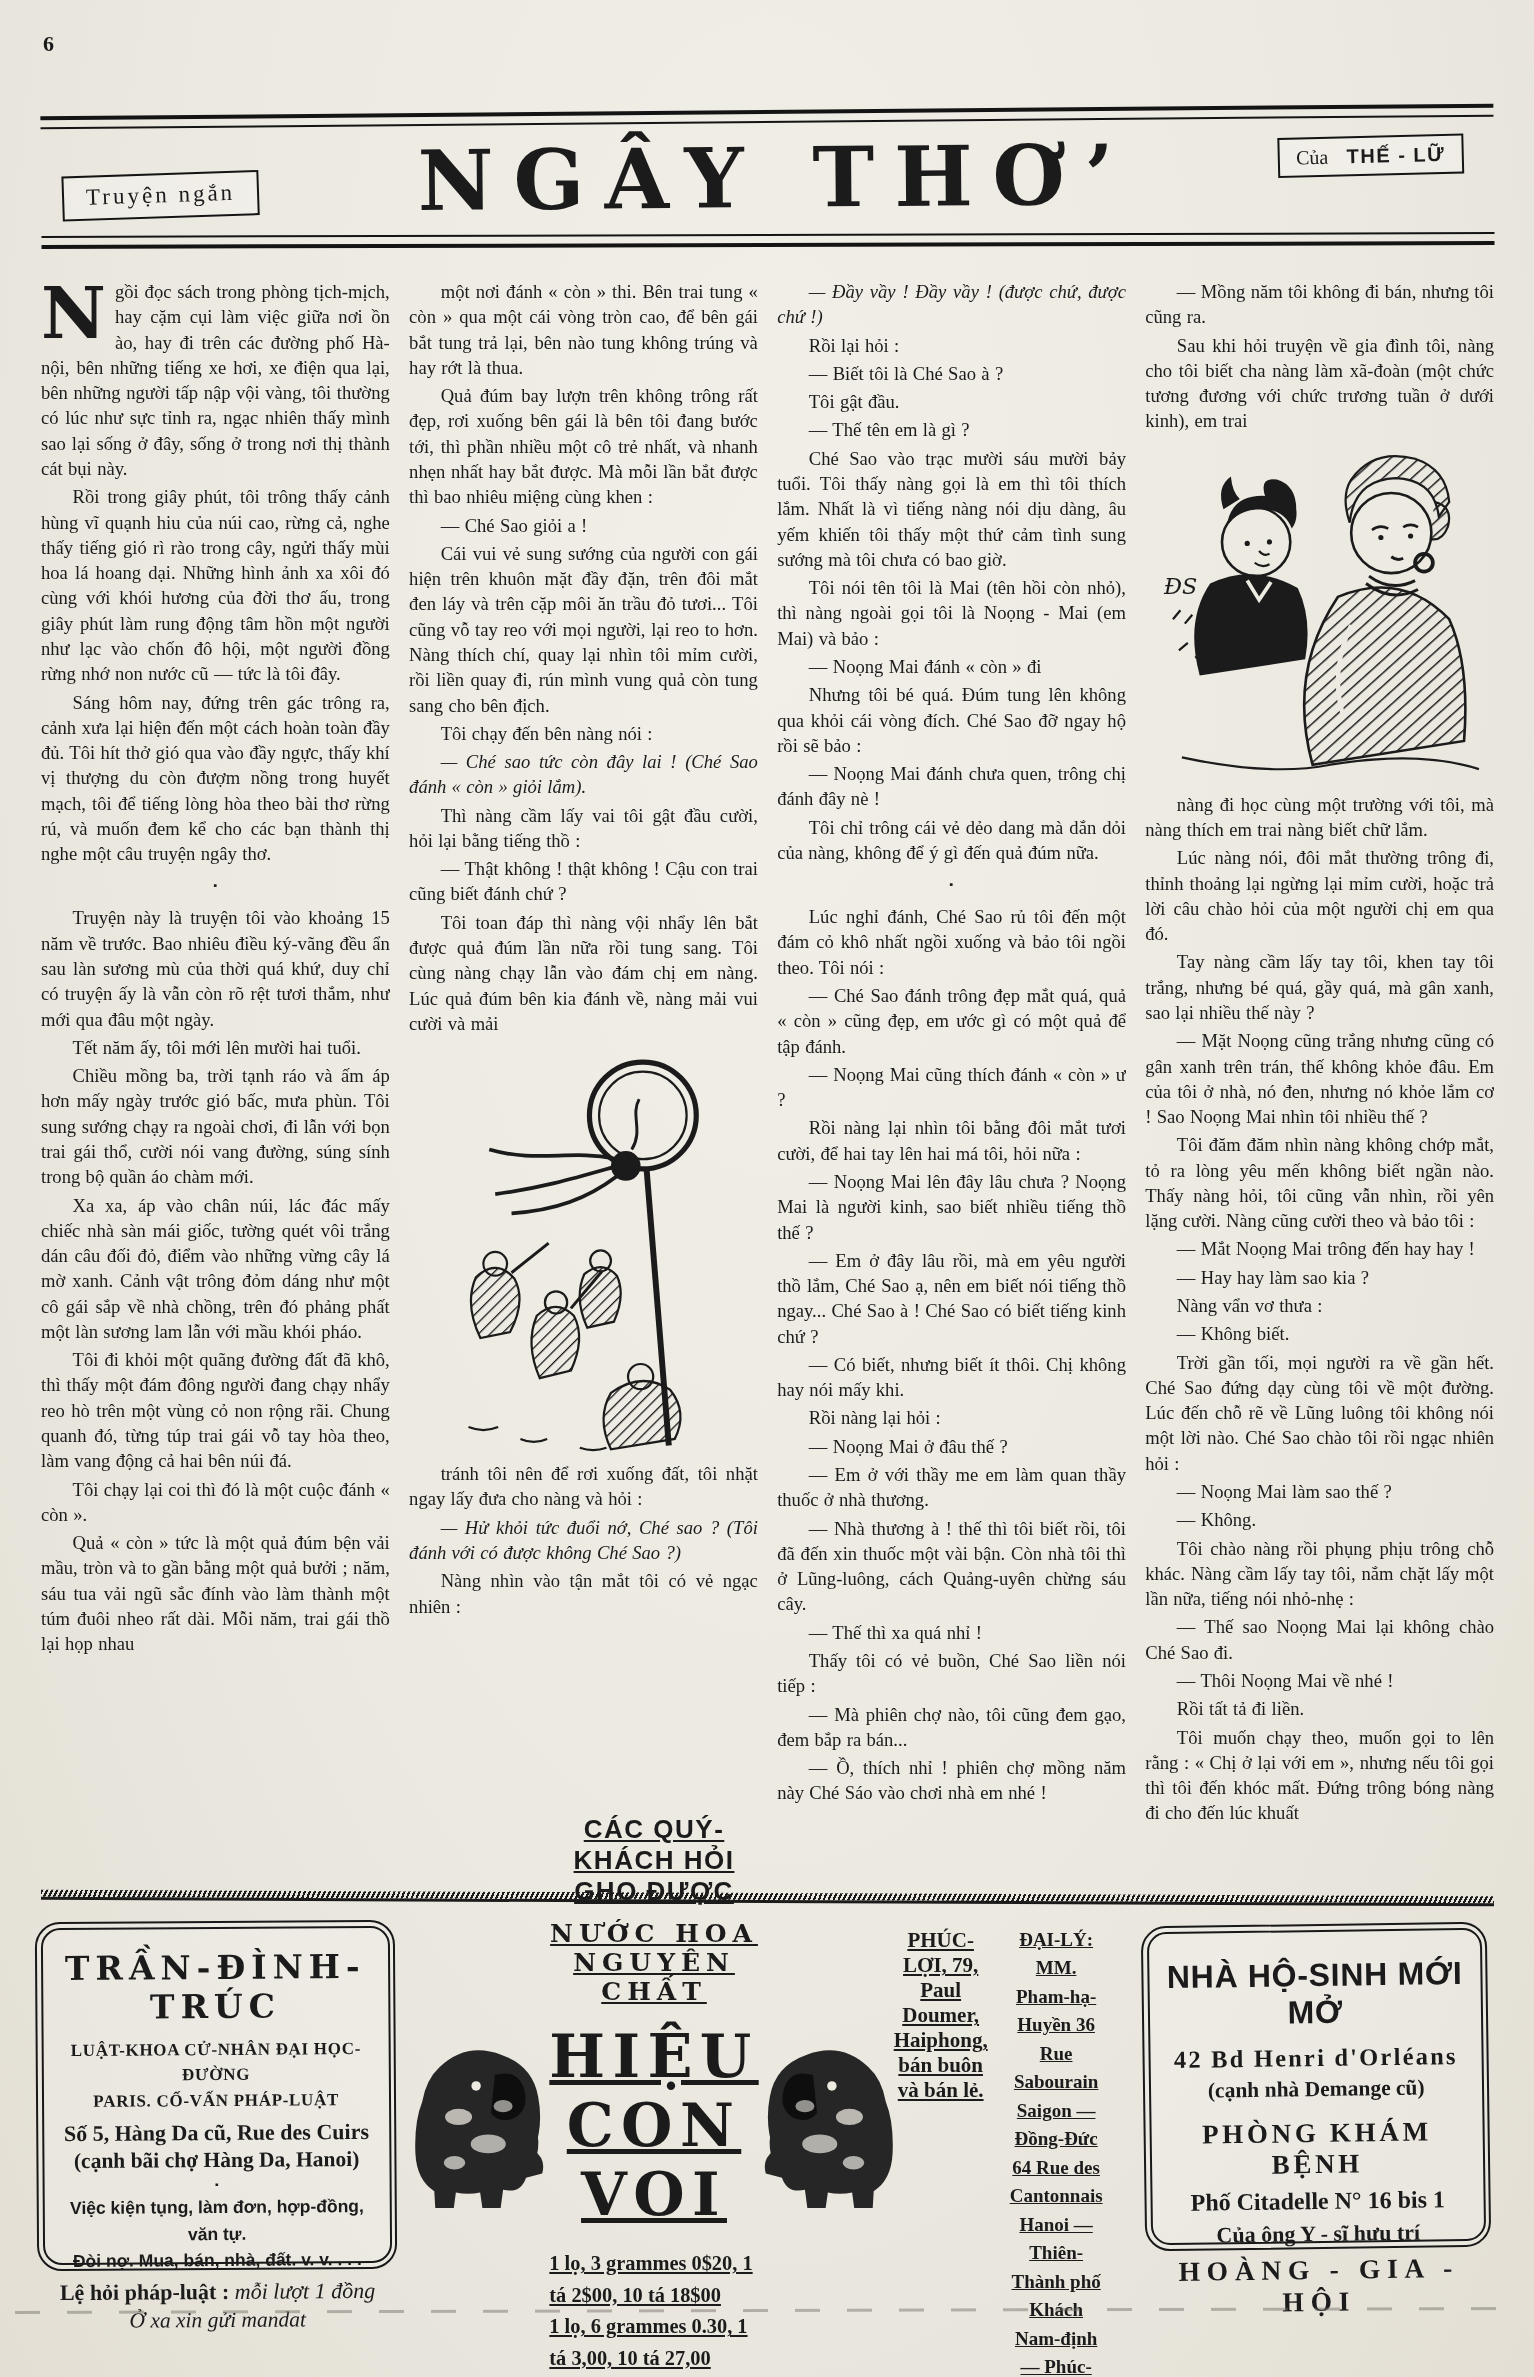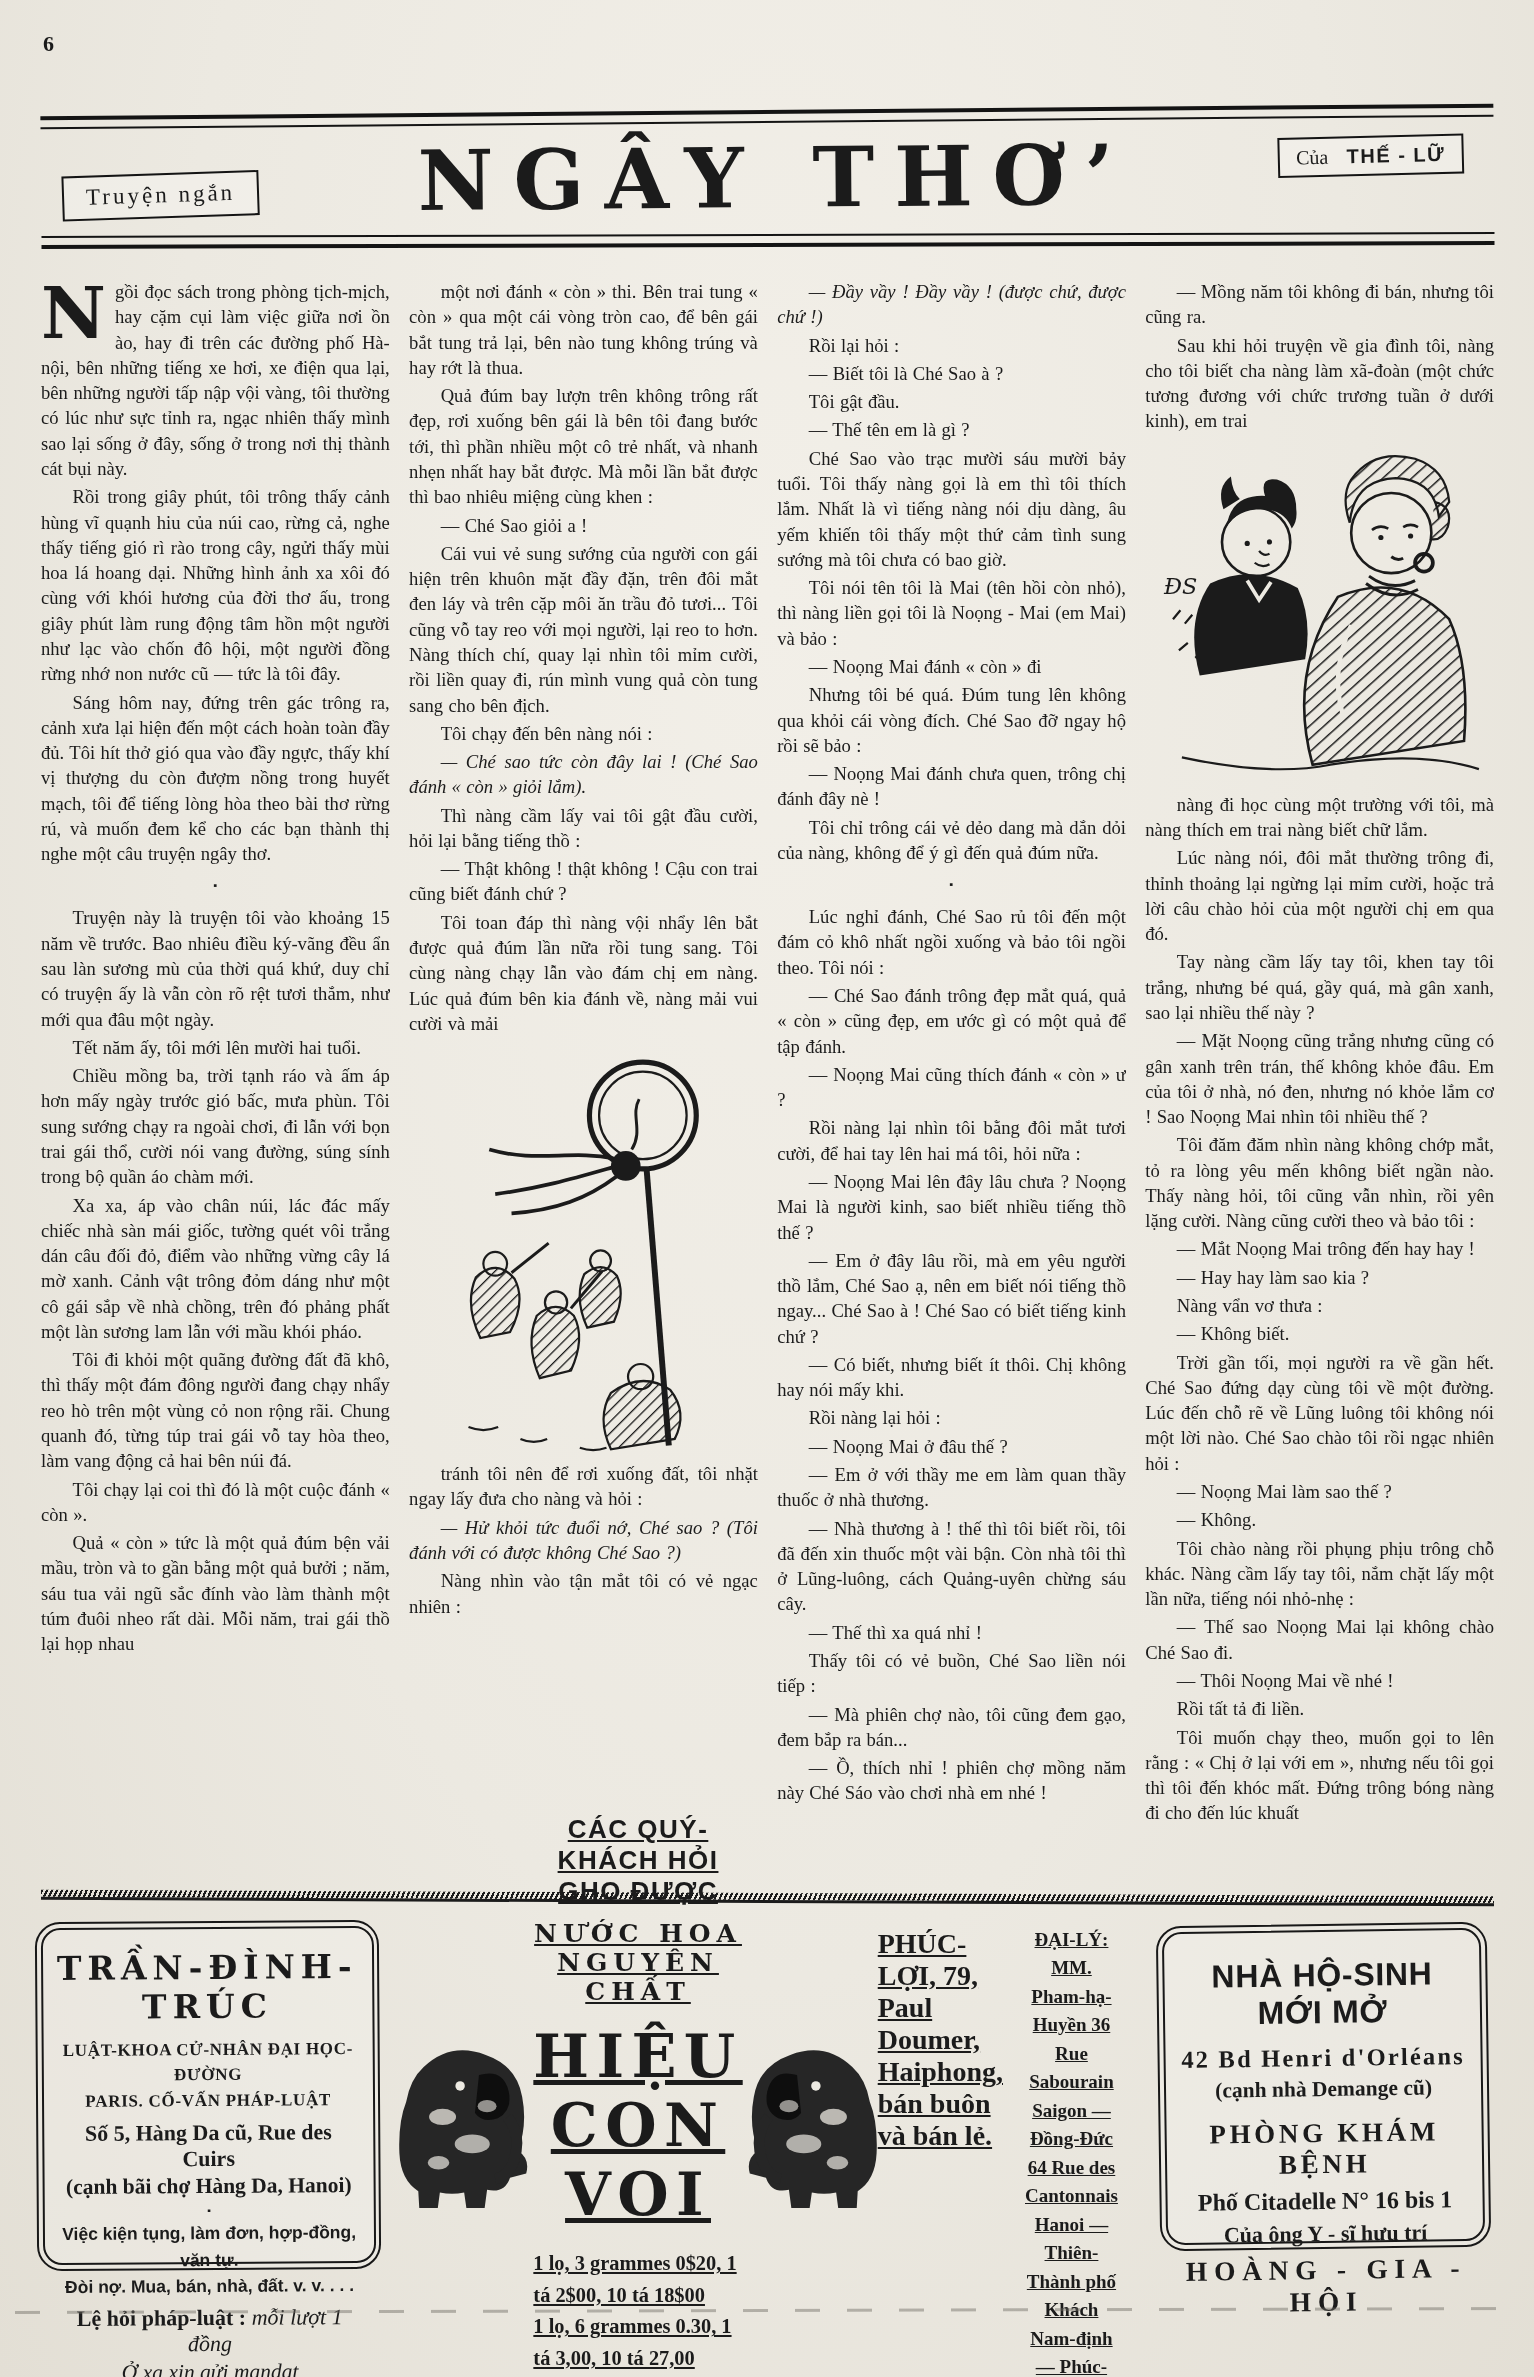--- a/index.html
+++ b/index.html
@@ -55,21 +55,21 @@
   .law-fee i,.law-note{font-style:italic;}
   .law-note{font-size:21.5px;margin-top:3px;}
 
   .ad-perf{flex:1 1 0;display:flex;flex-direction:row;text-decoration:underline;}
   .perf-top{display:flex;align-items:center;}
   .perf-mid{flex:1 1 0;text-align:center;}
   .perf-l1{font-family:"Liberation Sans",sans-serif;font-weight:bold;font-size:26px;letter-spacing:1.5px;margin-top:4.5px;}
   .perf-l2{font-family:"DejaVu Serif",serif;font-weight:bold;font-size:25px;letter-spacing:6px;margin-top:12px;}
   .perf-brand{font-family:"DejaVu Serif",serif;font-weight:bold;font-size:59px;letter-spacing:7.4px;margin-top:16.3px;}
   .perf-prices{margin-top:19.3px;font-weight:bold;font-size:20.4px;line-height:1.55;text-align:left;}
-  .perf-retail{font-weight:bold;font-size:28px;margin-top:7.4px;}
+  .perf-retail{text-align:center;font-weight:bold;font-size:21px;margin-top:7.4px;}
   .perf-agents{text-align:center;font-weight:bold;font-size:19px;line-height:1.5;margin-top:4.5px;padding:0 22px;}
   .eleph{flex:0 0 auto;}
 
   .ad-mat{width:349px;height:325px;box-sizing:border-box;transform:rotate(-0.8deg);margin-top:3px;}
   .mat-title{font-family:"Liberation Sans",sans-serif;font-weight:bold;font-size:32px;letter-spacing:0.7px;margin-top:10.4px;}
   .mat-addr{font-size:24.5px;font-weight:bold;margin-top:13.4px;letter-spacing:2.2px;}
   .mat-addr2{font-size:21.5px;font-weight:bold;margin-top:4.5px;}
   .mat-l3{font-size:27px;font-weight:bold;letter-spacing:3.7px;margin-top:16.3px;}
   .mat-l4{font-size:24px;font-weight:bold;margin-top:7.4px;}
   .mat-l5{font-size:22px;font-weight:bold;margin-top:6px;}
@@ -162,21 +162,21 @@
         <p class="para it">— Hử khỏi tức đuổi nớ, Ché sao ? (Tôi đánh với có được không Ché Sao ?)</p>
         <p class="para">Nàng nhìn vào tận mắt tôi có vẻ ngạc nhiên :</p>
       </div>
     <div class="col">
         <p class="para it">— Đầy vầy ! Đầy vầy ! (được chứ, được chứ !)</p>
         <p class="para">Rồi lại hỏi :</p>
         <p class="para">— Biết tôi là Ché Sao à ?</p>
         <p class="para">Tôi gật đầu.</p>
         <p class="para">— Thế tên em là gì ?</p>
         <p class="para">Ché Sao vào trạc mười sáu mười bảy tuổi. Tôi thấy nàng gọi là em thì tôi thích lắm. Nhất là vì tiếng nàng nói dịu dàng, âu yếm khiến tôi thấy một thứ cảm tình sung sướng mà tôi chưa có bao giờ.</p>
-        <p class="para">Tôi nói tên tôi là Mai (tên hồi còn nhỏ), thì nàng liền gọi tôi là Noọng - Mai (em Mai) và bảo :</p>
+        <p class="para">Tôi nói tên tôi là Mai (tên hồi còn nhỏ), thì nàng ngoài gọi tôi là Noọng - Mai (em Mai) và bảo :</p>
         <p class="para">— Noọng Mai đánh « còn » đi</p>
         <p class="para">Nhưng tôi bé quá. Đúm tung lên không qua khỏi cái vòng đích. Ché Sao đỡ ngay hộ rồi sẽ bảo :</p>
         <p class="para">— Noọng Mai đánh chưa quen, trông chị đánh đây nè !</p>
         <p class="para">Tôi chỉ trông cái vẻ dẻo dang mà dắn dỏi của nàng, không để ý gì đến quả đúm nữa.</p>
         <div class="orn">▪</div>
         <p class="para">Lúc nghỉ đánh, Ché Sao rủ tôi đến một đám cỏ khô nhất ngồi xuống và bảo tôi ngồi theo. Tôi nói :</p>
         <p class="para">— Ché Sao đánh trông đẹp mắt quá, quả « còn » cũng đẹp, em ước gì có một quả để tập đánh.</p>
         <p class="para">— Noọng Mai cũng thích đánh « còn » ư ?</p>
         <p class="para">Rồi nàng lại nhìn tôi bằng đôi mắt tươi cười, để hai tay lên hai má tôi, hỏi nữa :</p>
         <p class="para">— Noọng Mai lên đây lâu chưa ? Noọng Mai là người kinh, sao biết nhiều tiếng thồ thế ?</p>

